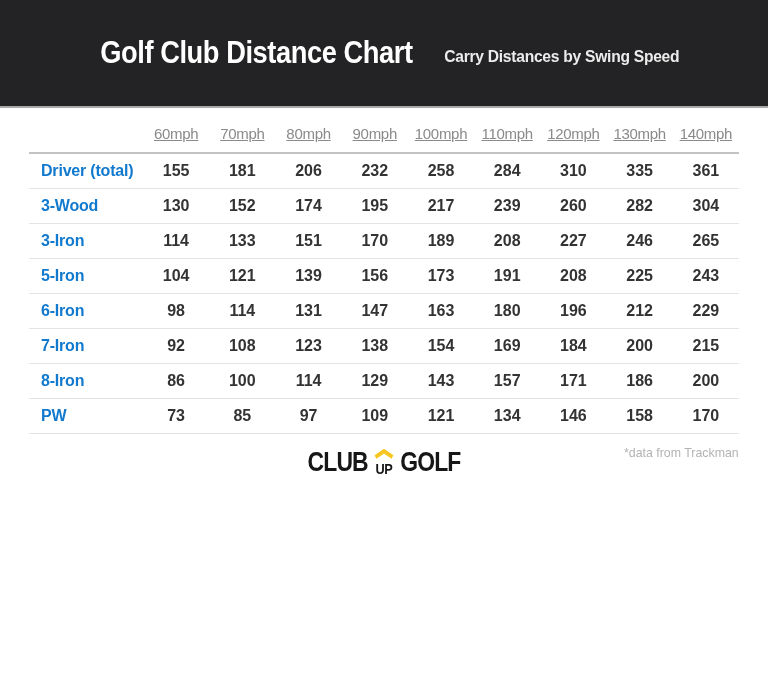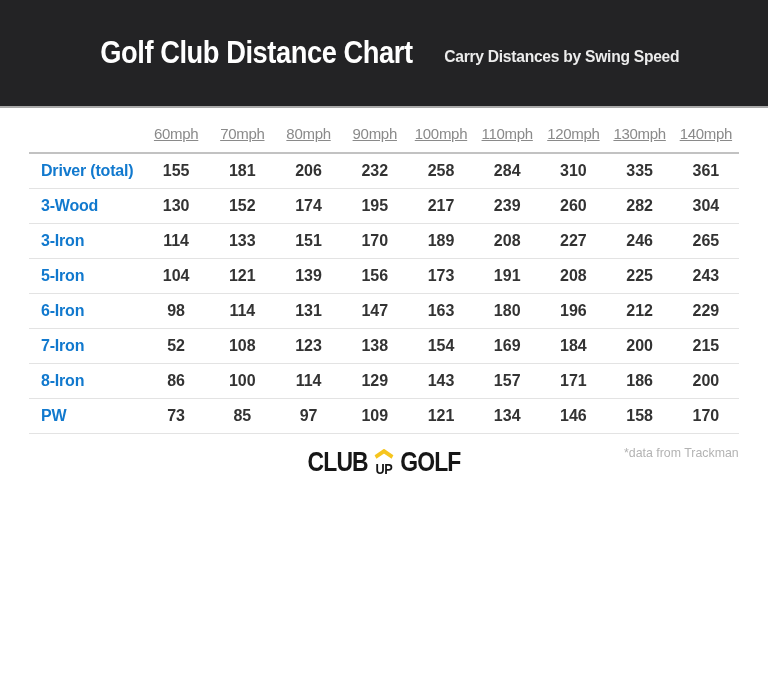--- a/index.html
+++ b/index.html
@@ -193,21 +193,21 @@
           <td>131</td>
           <td>147</td>
           <td>163</td>
           <td>180</td>
           <td>196</td>
           <td>212</td>
           <td>229</td>
         </tr>
         <tr>
           <th>7-Iron</th>
-          <td>52</td>
+          <td>92</td>
           <td>108</td>
           <td>123</td>
           <td>138</td>
           <td>154</td>
           <td>169</td>
           <td>184</td>
           <td>200</td>
           <td>215</td>
         </tr>
         <tr>

